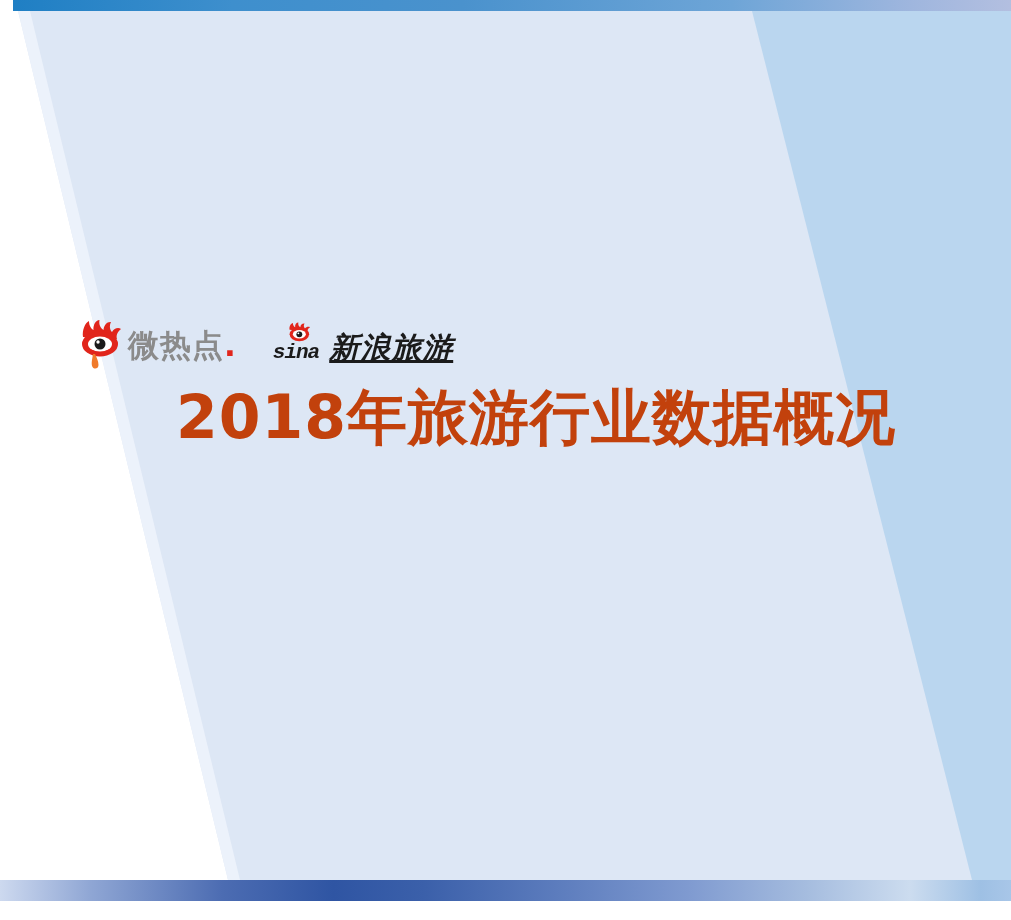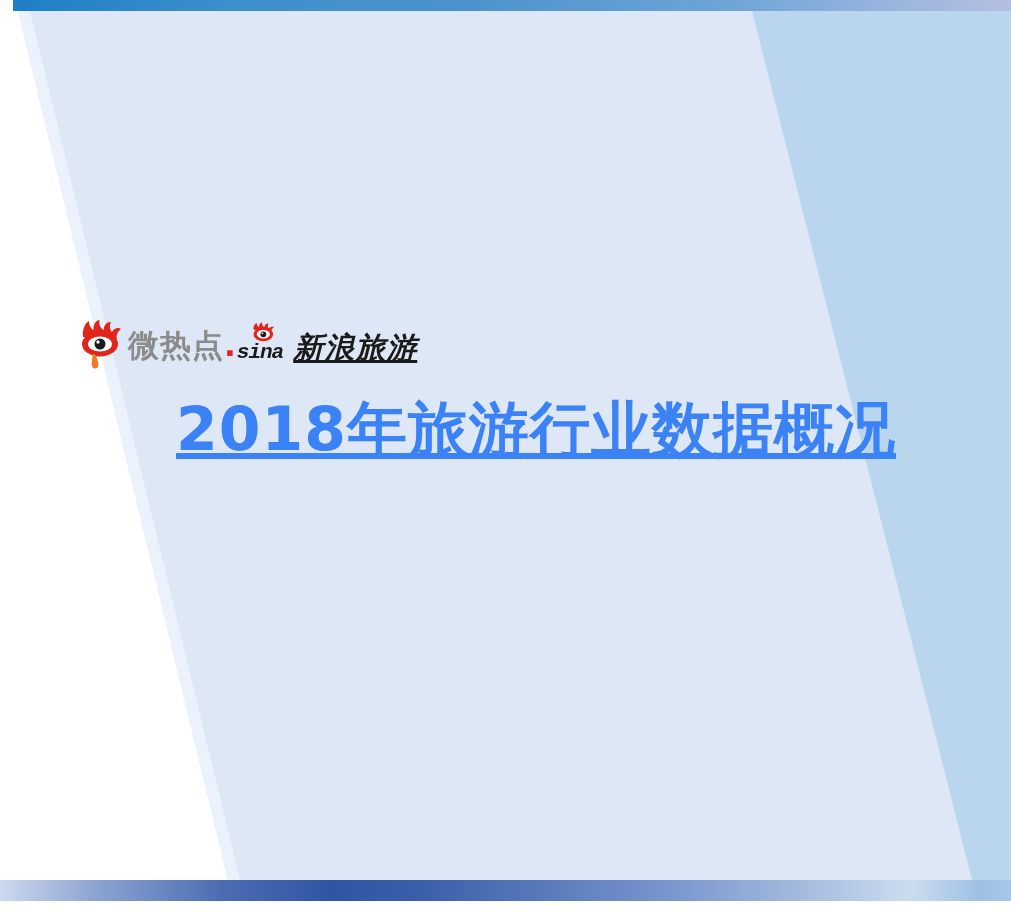--- a/index.html
+++ b/index.html
@@ -97,20 +97,21 @@
         #9ec0e4 97%,
         #a8c6e8 100%);
   }
 
   
   .logo-row {
     position: absolute;
     left: 78px; top: 318px;
     display: flex;
     align-items: center;
+    gap: 36px;
     height: 54px;
   }
 
   .logo-block {
     display: flex;
     align-items: center;
   }
 
   
   .eye-mark {
@@ -168,29 +169,28 @@
     line-height: 1;
     letter-spacing: 1px;
     white-space: nowrap;
     text-decoration: underline;
   }
 
   
   .slide-title {
     position: absolute;
     left: 176px;
-    top: 396px;
+    top: 384px;
     font-family: "DejaVu Sans", "Liberation Sans", sans-serif;
     font-size: 60px;
     font-weight: 700;
-    color: #3b82f6;
+    color: #c2410c;
     letter-spacing: 1px;
     line-height: 1.12;
     white-space: nowrap;
-    text-decoration: underline;
   }
 </style>
 </head>
 <body>
 
 <div id="slide">
 
   <div class="bg-layer">
     <div class="bg-main"></div>
     <div class="bg-right-band"></div>

